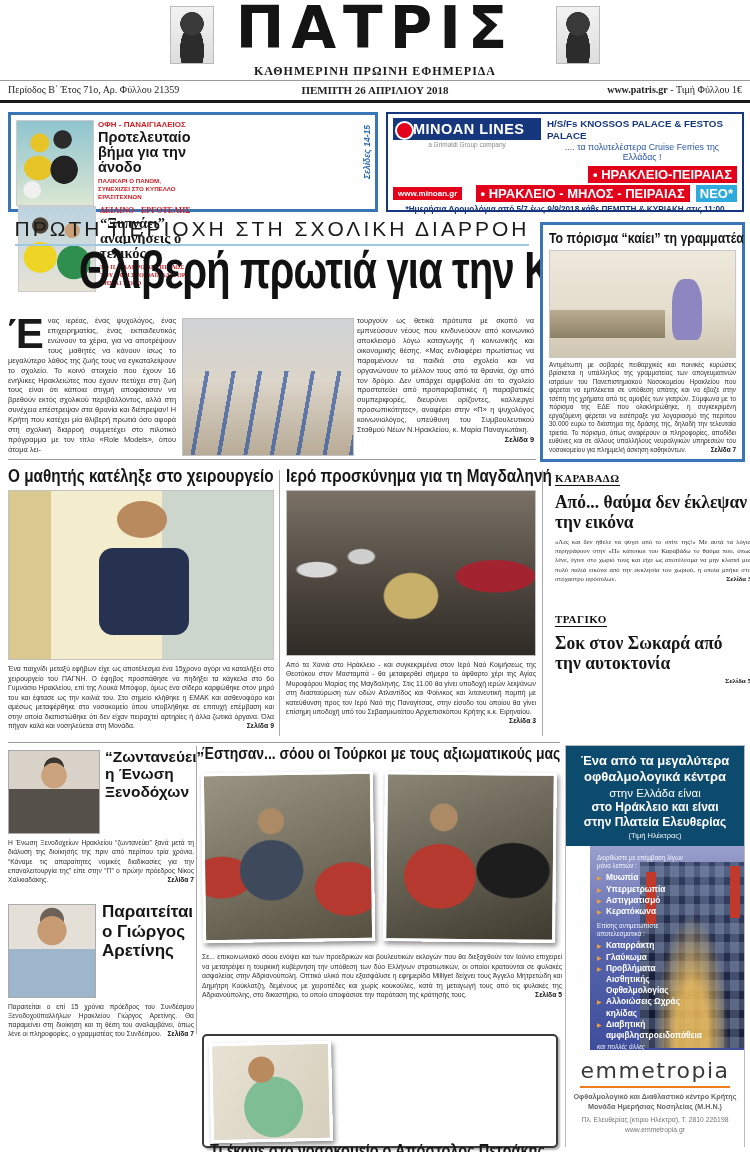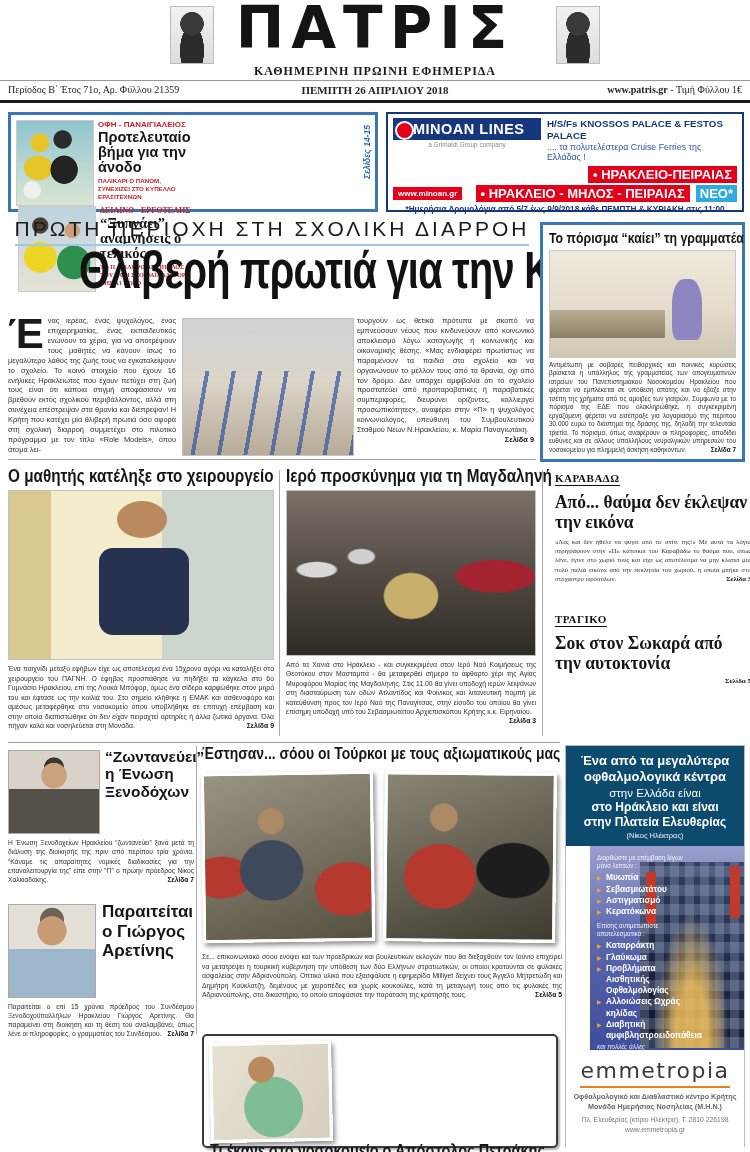--- a/index.html
+++ b/index.html
@@ -48,21 +48,21 @@
   .minoan{left:386px;top:112px;width:358px;height:100px;border:2px solid #16377e;
           box-sizing:border-box;background:#fff;padding:4px 5px;}
   .mrow1{display:flex;gap:6px;}
   .mlogo{width:148px;flex:none;text-align:center;}
   .mlogo-band{background:#16377e;color:#fff;font-weight:900;font-size:14.5px;letter-spacing:.5px;
               padding:3px 2px 3px 20px;position:relative;text-align:left;}
   .mlogo-circle{position:absolute;left:2px;top:3px;width:15px;height:15px;border-radius:50%;
                 background:#e2001a;border:2px solid #fff;}
   .mlogo-sub{color:#8a8a8a;font-size:6.5px;margin-top:1px;}
   .mline1{color:#16377e;font-weight:bold;font-size:9.8px;line-height:1.2;}
-  .mline2{color:#2a56a4;font-size:8.8px;}
+  .mline2{color:#2a56a4;font-size:8.8px;text-align:center;}
   .mredbar{background:#e2001a;color:#fff;font-weight:900;padding:1px 5px;font-size:13px;white-space:nowrap;}
   .mrow2{text-align:right;margin-top:3px;}
   .mrow3{display:flex;align-items:center;gap:6px;margin-top:2px;}
   .murl{background:#e2001a;color:#fff;font-weight:bold;font-size:8px;padding:2px 5px;}
   .mneo{background:#2eaadc;color:#fff;font-weight:900;font-size:13px;padding:1px 4px;}
   .msched{color:#16377e;font-weight:bold;font-size:8.2px;text-align:center;margin-top:3px;}
   
   .kicker-wrap{left:8px;top:217px;width:528px;text-align:center;}
   .kicker{font-size:21px;letter-spacing:3px;color:#1c1c1c;border-bottom:2px solid #9ec9e4;
           padding-bottom:3px;display:inline-block;}
@@ -322,31 +322,31 @@
 
   </div>
 
   <div class="abs emm">
     <div class="emm-orange">
       <div class="b1">Ένα από τα μεγαλύτερα</div>
       <div class="b1">οφθαλμολογικά κέντρα</div>
       <div class="n1">στην Ελλάδα είναι</div>
       <div class="b2">στο Ηράκλειο και είναι</div>
       <div class="b2">στην Πλατεία Ελευθερίας</div>
-      <div class="s1">(Νίκος Ηλέκτρας)</div>
+      <div class="s1">(Τιμή Ηλέκτρας)</div>
     </div>
     <div class="emm-mid">
       <div class="bldg">
         <div class="banner" style="left:6px;top:10px;"></div>
         <div class="banner" style="right:4px;top:4px;"></div>
       </div>
       <div class="emm-intro">Διορθώστε με επέμβαση λίγων μόνο λεπτών :</div>
       <ul class="emm-list">
         <li>Μυωπία</li>
-        <li>Σεβασμιωτάτου</li>
+        <li>Υπερμετρωπία</li>
         <li>Αστιγματισμό</li>
         <li>Κερατόκωνα</li>
       </ul>
       <div class="emm-intro" style="margin-top:5px;position:relative;z-index:2;">Επίσης αντιμετωπίστε αποτελεσματικά :</div>
       <ul class="emm-list">
         <li>Καταρράκτη</li>
         <li>Γλαύκωμα</li>
         <li>Προβλήματα Αισθητικής Οφθαλμολογίας</li>
         <li>Αλλοιώσεις Ωχράς κηλίδας</li>
         <li>Διαβητική αμφιβληστροειδοπάθεια</li>

